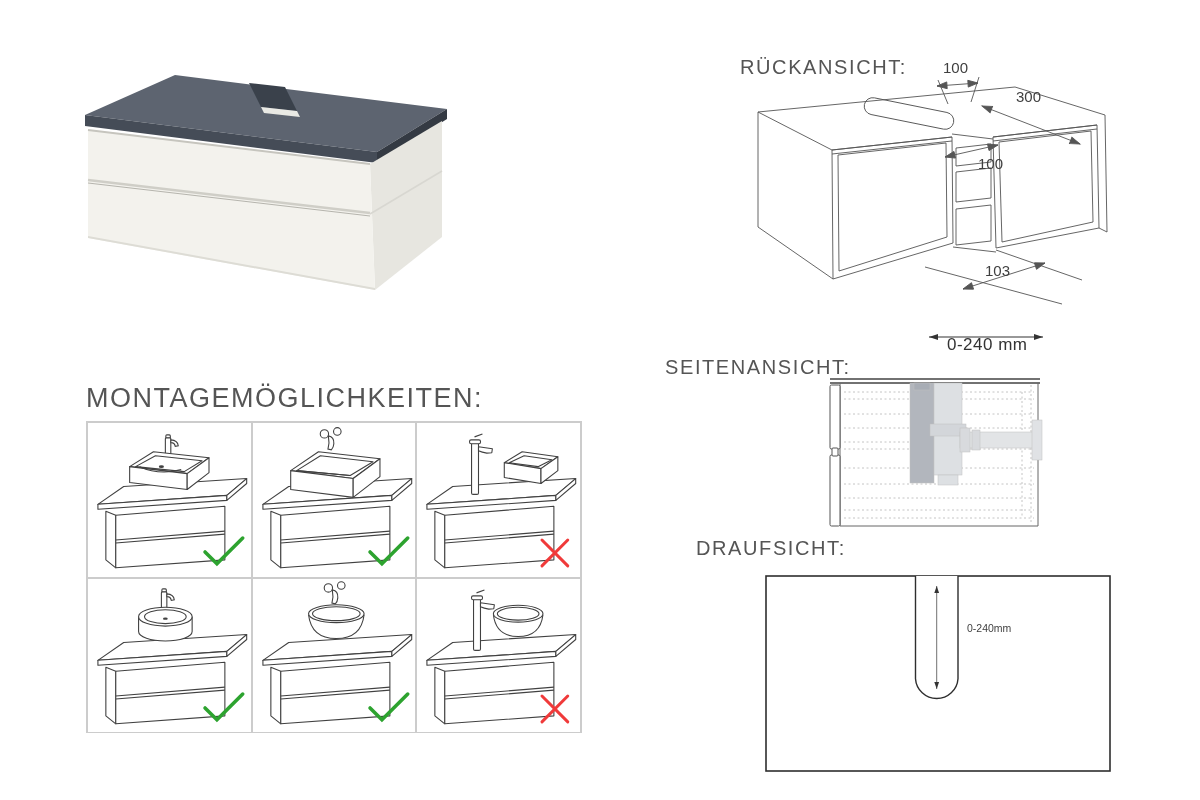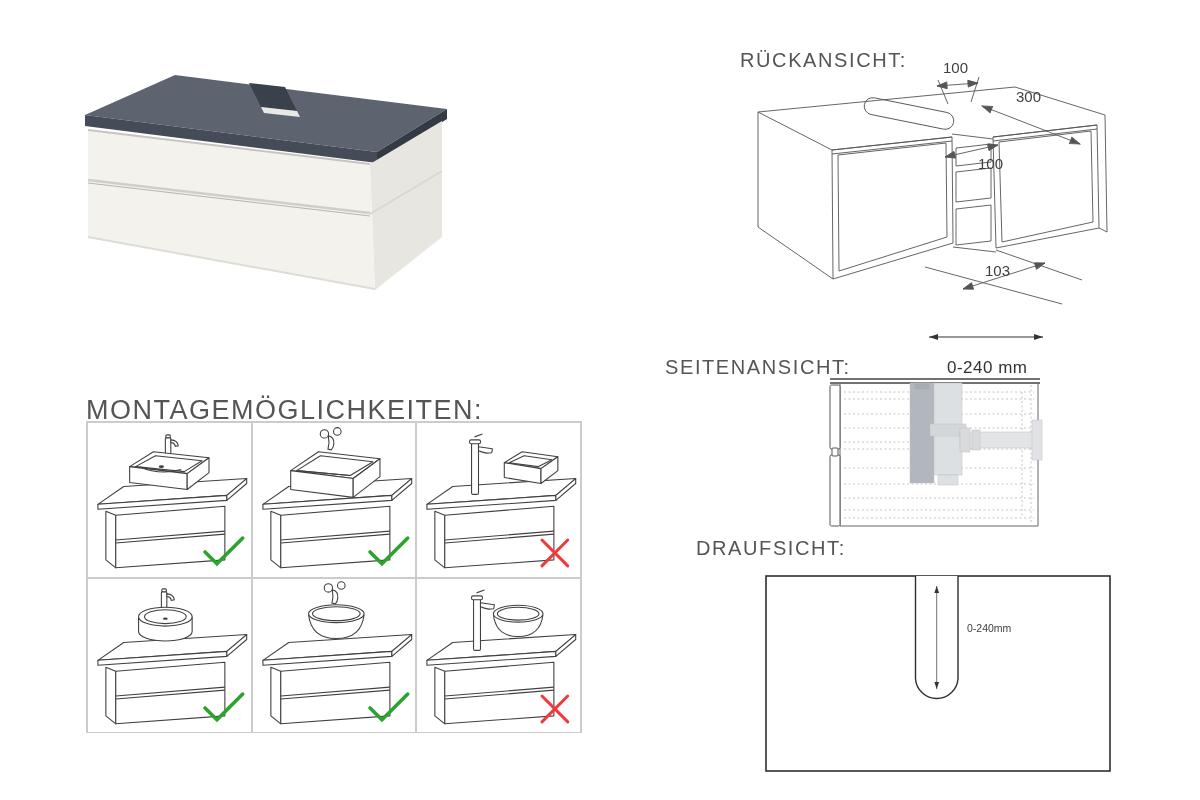--- a/index.html
+++ b/index.html
@@ -6,21 +6,21 @@
   body{
     width:1200px;height:800px;position:relative;background:#ffffff;
     font-family:"Liberation Sans", sans-serif;overflow:hidden;color:#4a4a4a;
   }
   .abs{position:absolute;}
   .view-label{
     color:#555;font-weight:300;letter-spacing:1.6px;font-size:20px;
     white-space:nowrap;
   }
   .montage-heading{
-    color:#555;font-weight:300;letter-spacing:1.5px;font-size:27px;white-space:nowrap;margin-top:12px;
+    color:#555;font-weight:300;letter-spacing:1.5px;font-size:27px;white-space:nowrap;
   }
   .dim-text{fill:#3f3f3f;font-family:"Liberation Sans",sans-serif;}
   .range-label{color:#333;font-size:17px;letter-spacing:.5px;white-space:nowrap;}
   
   .montage-grid{
     position:absolute;left:86px;top:421px;width:494px;height:310px;
     display:grid;grid-template-columns:repeat(3,1fr);grid-template-rows:repeat(2,1fr);
     border:1px solid #cccccc;background:#fff;
   }
   .montage-cell{border:1px solid #cccccc;position:relative;background:#fff;}
@@ -76,21 +76,21 @@
 
   <polygon points="300,92 372,49 372,165 305,218" fill="#e7e6e0"></polygon>
   <polygon points="18,58 300,92 305,218 18,166" fill="#f3f2ed"></polygon>
   <line x1="18" y1="58" x2="300" y2="92" stroke="#c6c5be" stroke-width="2"></line>
   <line x1="18" y1="108" x2="300" y2="141" stroke="#cfcec7" stroke-width="2.5"></line>
   <line x1="18" y1="111" x2="300" y2="144" stroke="#b5b4ad" stroke-width="1"></line>
   <line x1="300" y1="142" x2="372" y2="99" stroke="#d8d7d1" stroke-width="1.5"></line>
   <polygon points="18,164 305,216 305,218 18,166" fill="#dddcd5"></polygon>
 </svg>
 
-<div class="abs view-label" style="left:740px;top:49px">RÜCKANSICHT:</div>
+<div class="abs view-label" style="left:740px;top:56px">RÜCKANSICHT:</div>
 
 <svg class="abs" style="left:730px;top:42px" width="400" height="275" viewBox="0 0 400 275" role="img">
   <g class="thin" stroke="#4b4b4b" stroke-width="1">
 
     <path d="M28,70 L285,45 L375,73"></path>
     <path d="M28,70 L28,185"></path>
     <path d="M28,70 L102,108"></path>
     <path d="M102,108 L222,95 M102,112 L222,99"></path>
     <path d="M222,92 L263,97"></path>
     <path d="M263,95 L367,83 M263,99 L367,87"></path>
@@ -143,21 +143,21 @@
   <text class="dim-text" x="255" y="234" font-size="15">103</text>
 </svg>
 
 <div class="abs view-label" style="left:665px;top:356px">SEITENANSICHT:</div>
 
 <svg class="abs" style="left:926px;top:331px" width="120" height="12" viewBox="0 0 120 12">
   <line x1="3" y1="6" x2="117" y2="6" stroke="#333" stroke-width="1.1"></line>
   <use href="#ah" fill="#333" transform="translate(117,6) rotate(0) scale(0.9)"></use>
   <use href="#ah" fill="#333" transform="translate(3,6) rotate(180) scale(0.9)"></use>
 </svg>
-<div class="abs range-label" style="left:947px;top:358px">0-240 mm</div>
+<div class="abs range-label" style="left:947px;top:335px">0-240 mm</div>
 
 <svg class="abs" style="left:826px;top:372px" width="224" height="160" viewBox="0 0 224 160" role="img">
 
   <path d="M4,7 L214,7 M4,11 L214,11" stroke="#444" stroke-width="1.4" fill="none"></path>
 
   <path d="M14,11 L14,154 L212,154 L212,11" stroke="#666" stroke-width="1" fill="none"></path>
 
   <g stroke="#555" stroke-width="1" fill="#ffffff">
     <rect x="4" y="13" width="10" height="64" rx="1.5"></rect>
     <rect x="4" y="83" width="10" height="71" rx="1.5"></rect>

